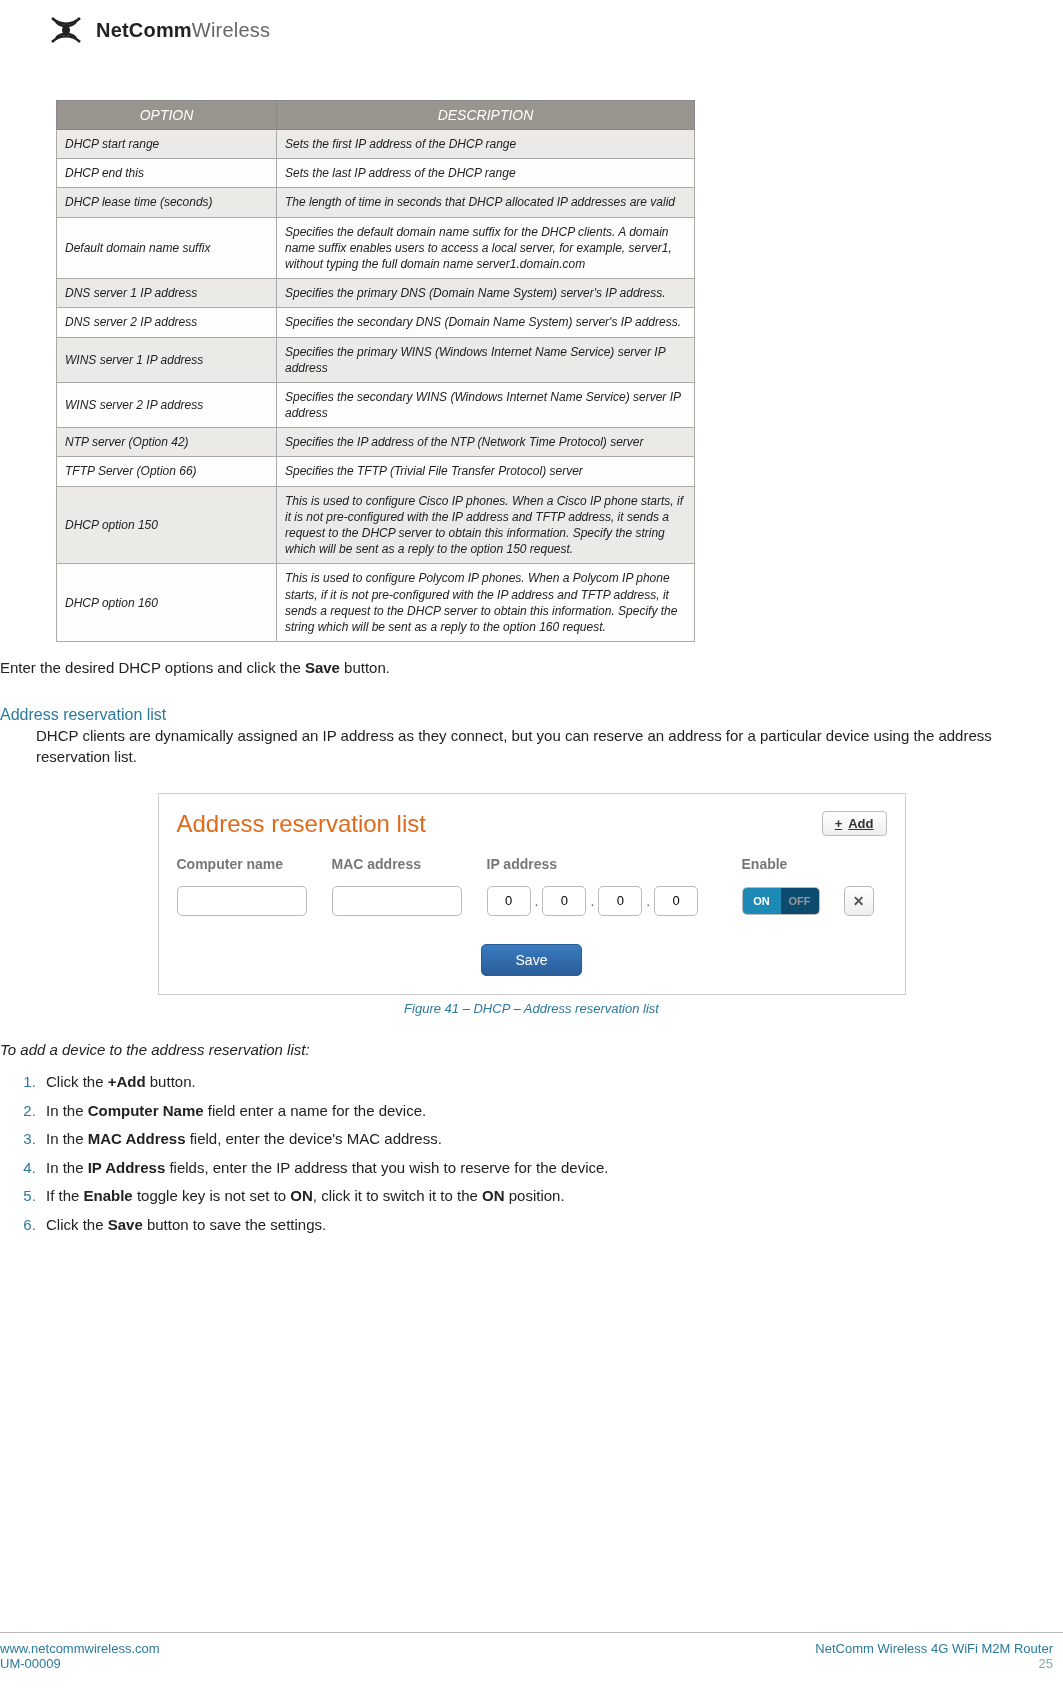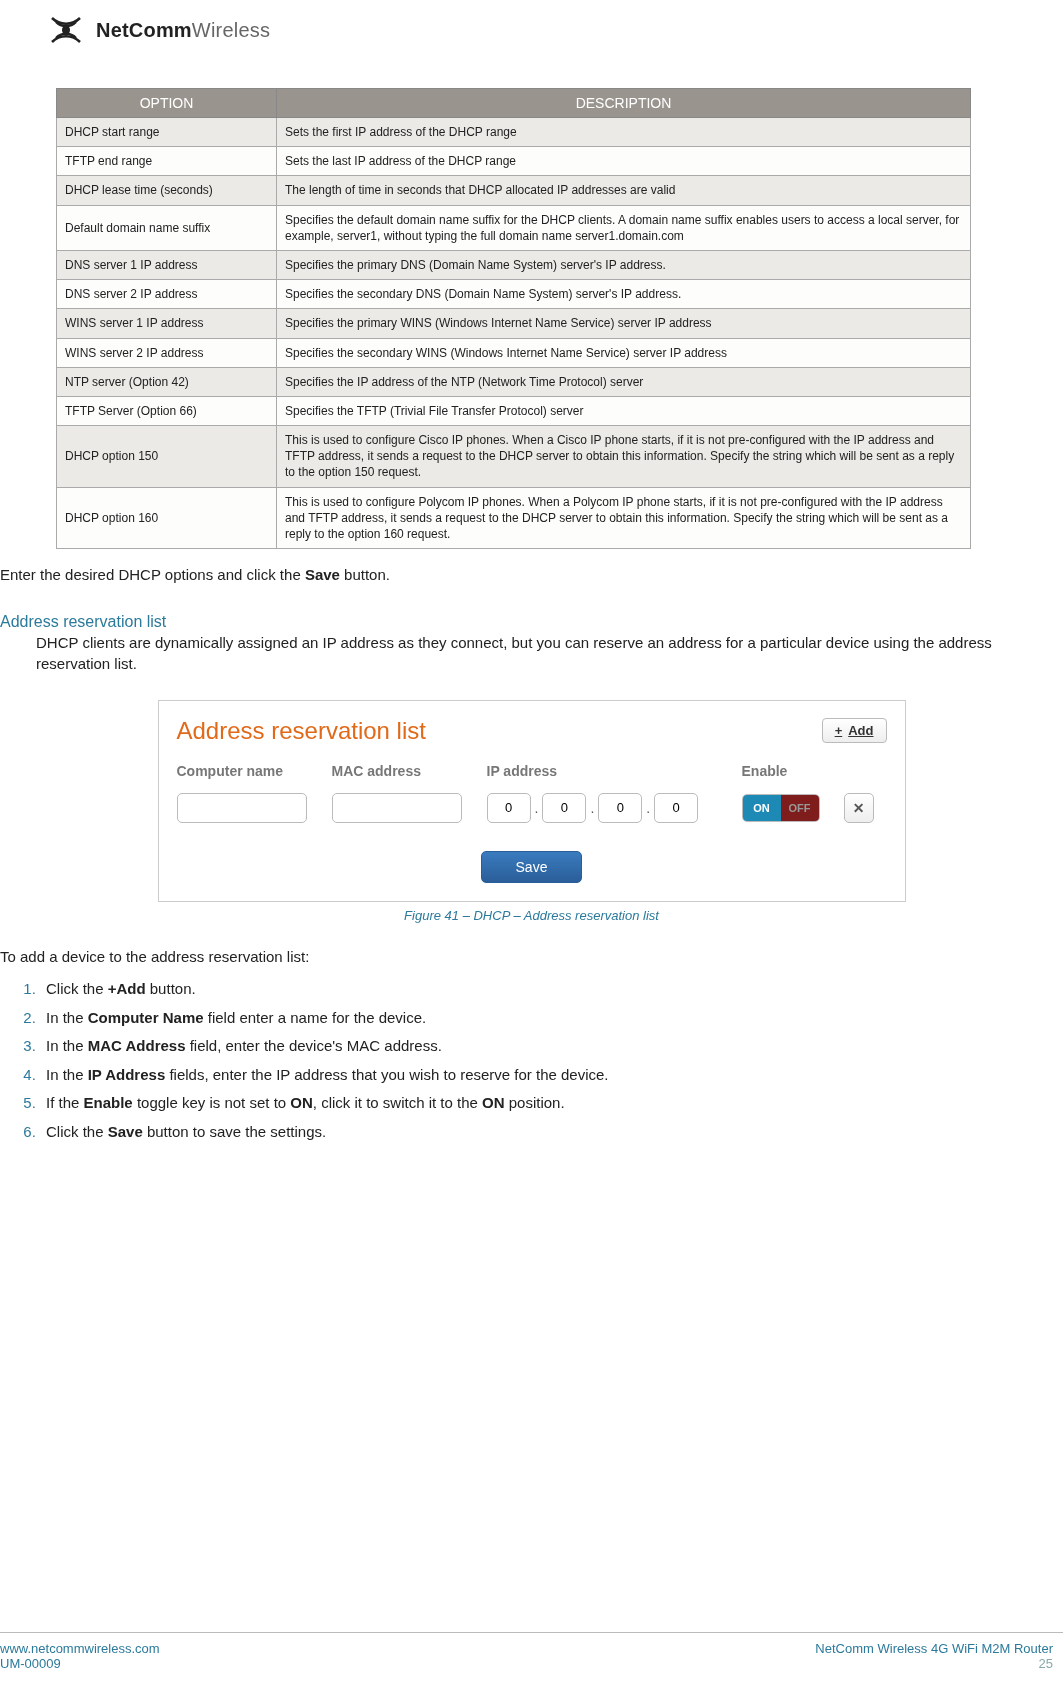--- a/index.html
+++ b/index.html
@@ -34,24 +34,25 @@
   .content {
     position: absolute;
     top: 84px;
     left: 0;
     right: 0;
     padding: 0 0 0 0;
   }
 
   table.opt {
     border-collapse: collapse;
-    width: 915px;
+    width: 639px;
     margin-left: 56px;
-    margin-top: 4px;
+    margin-top: 16px;
     font-size: 12px;
+    font-style: italic;
   }
   table.opt th {
     background: #9a948e;
     color: #fff;
     font-weight: 400;
     font-size: 14px;
     padding: 6px 8px;
     border: 1px solid #888;
     text-align: center;
   }
@@ -135,21 +136,21 @@
   .txt.mac { width:130px; margin-right:25px;}
   .ip-group { display:flex; align-items:center; gap:4px; width:255px; }
   .ip-oct { width:44px; height:30px; border:1px solid #bbb; border-radius:5px; text-align:center; font-size:13px;}
   .dot { color:#555; }
   .toggle {
     width:78px; height:28px; border:1px solid #bbb; border-radius:5px;
     display:flex; overflow:hidden; font-size:11px; font-weight:700; cursor:pointer;
     margin-right: 24px;
   }
   .toggle .on { background:#1d8ab5; color:#fff; flex:1; display:flex;align-items:center;justify-content:center;}
-  .toggle .off { background:#7f1d1d; color:#999; flex:1; display:flex;align-items:center;justify-content:center;}
+  .toggle .off { background:#0c4a6e; color:#999; flex:1; display:flex;align-items:center;justify-content:center;}
   .del-btn {
     width:30px;height:30px;border:1px solid #bbb;border-radius:5px;
     background:linear-gradient(#fff,#eee);
     display:flex;align-items:center;justify-content:center;
     font-weight:700;color:#555;cursor:pointer;
   }
   .save-row { text-align:center; margin-top:28px; }
   .save-btn {
     background: linear-gradient(#3a7bbf,#2a5e99);
     color:#fff; border:1px solid #2a5e99; border-radius:5px;
@@ -212,21 +213,21 @@
         <th>OPTION</th>
         <th>DESCRIPTION</th>
       </tr>
     </thead>
     <tbody id="opt-body">
         <tr class="odd">
           <td class="col1">DHCP start range</td>
           <td>Sets the first IP address of the DHCP range</td>
         </tr>
         <tr class="even">
-          <td class="col1">TFTP end range</td>
+          <td class="col1">DHCP end this</td>
           <td>Sets the last IP address of the DHCP range</td>
         </tr>
         <tr class="odd">
           <td class="col1">DHCP lease time (seconds)</td>
           <td>The length of time in seconds that DHCP allocated IP addresses are valid</td>
         </tr>
         <tr class="even">
           <td class="col1">Default domain name suffix</td>
           <td>Specifies the default domain name suffix for the DHCP clients. A domain name suffix enables users to access a local server, for example, server1, without typing the full domain name server1.domain.com</td>
         </tr>
@@ -307,21 +308,21 @@
           <span>✕</span>
         </div>
       </div>
       <div class="save-row">
         <button class="save-btn">Save</button>
       </div>
     </div>
     <div class="caption">Figure 41 – DHCP – Address reservation list</div>
   </div>
 
-  <p class="body-text" style="margin-top:24px;">To add a device to the address reservation list:</p>
+  <p class="body-text" style="margin-top:24px;font-style:italic;">To add a device to the address reservation list:</p>
   <ol class="steps" id="steps-list">
       <li>Click the <span class="b">+Add</span> button.</li>
       <li>In the <span class="b">Computer Name</span> field enter a name for the device.</li>
       <li>In the <span class="b">MAC Address</span> field, enter the device's MAC address.</li>
       <li>In the <span class="b">IP Address</span> fields, enter the IP address that you wish to reserve for the device.</li>
       <li>If the <span class="b">Enable</span> toggle key is not set to <span class="b">ON</span>, click it to switch it to the <span class="b">ON</span> position.</li>
       <li>Click the <span class="b">Save</span> button to save the settings.</li>
     </ol>
 
 </div>

